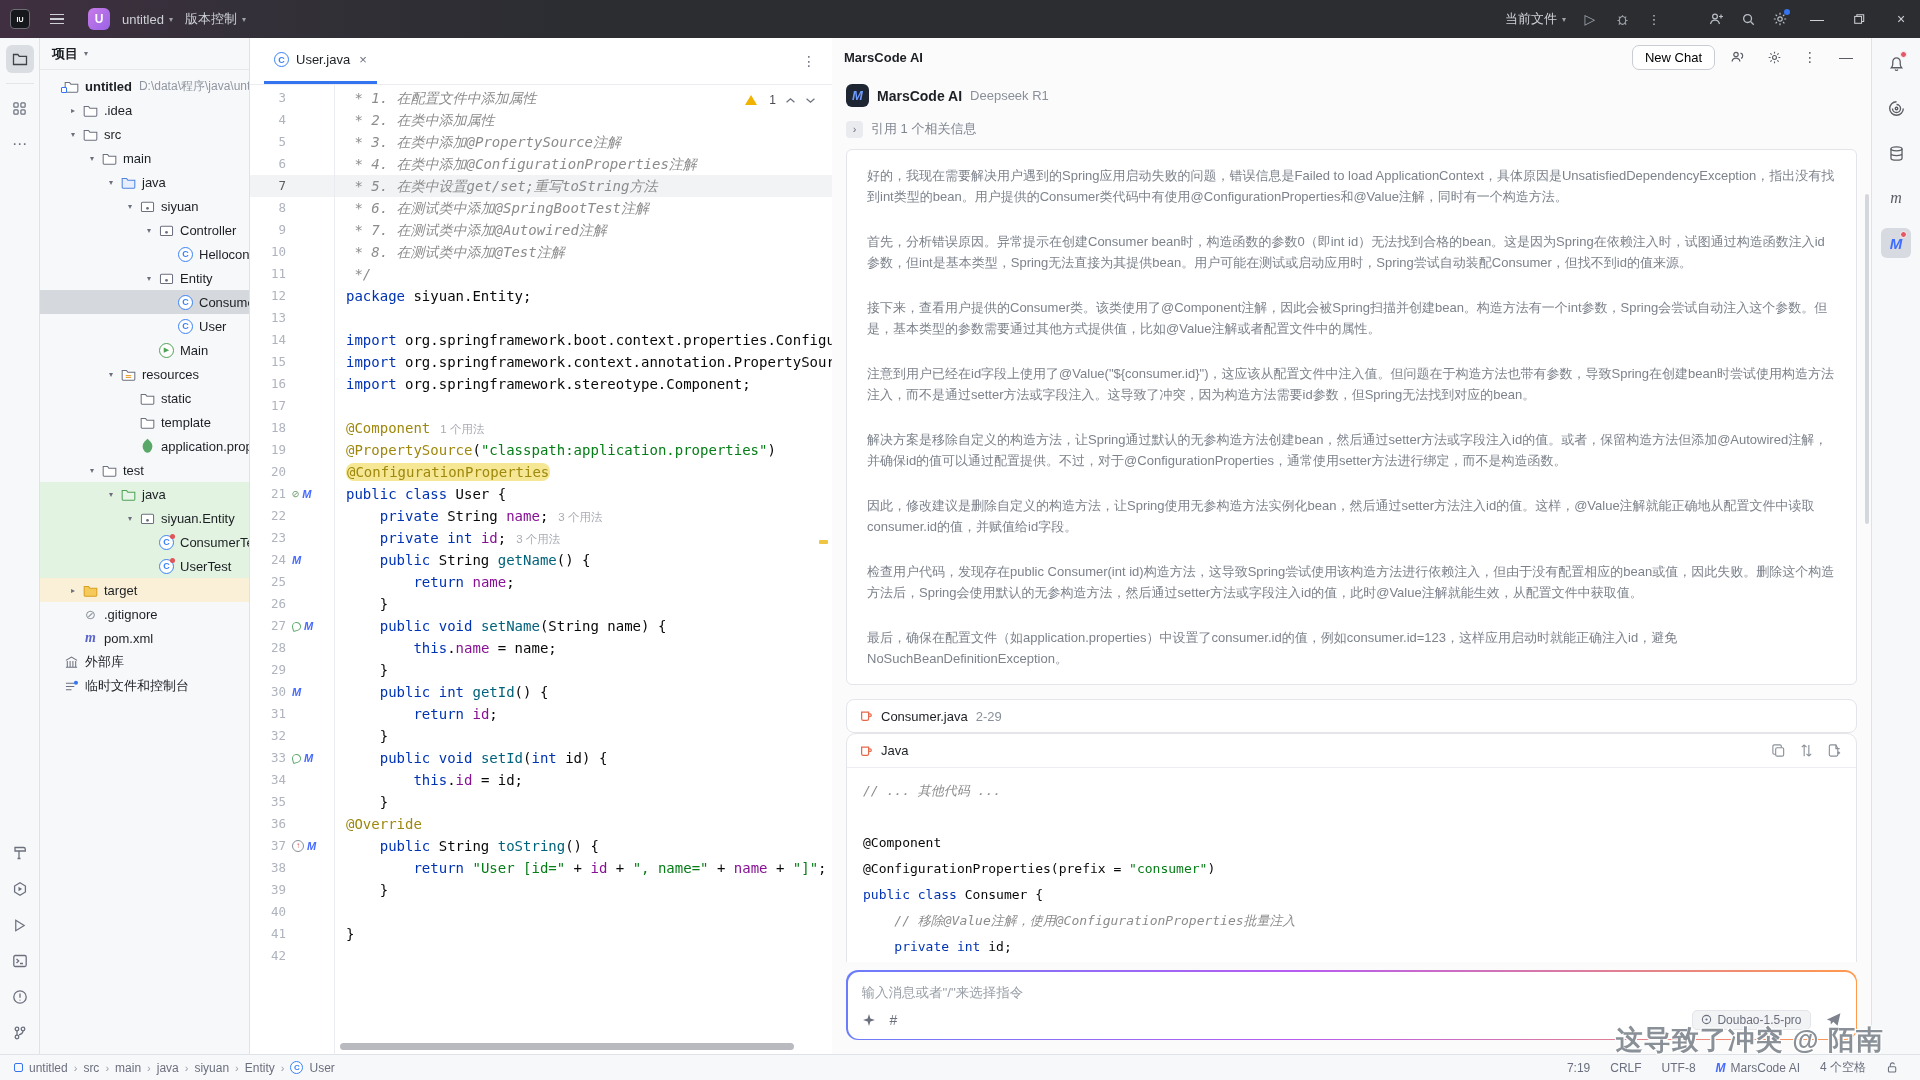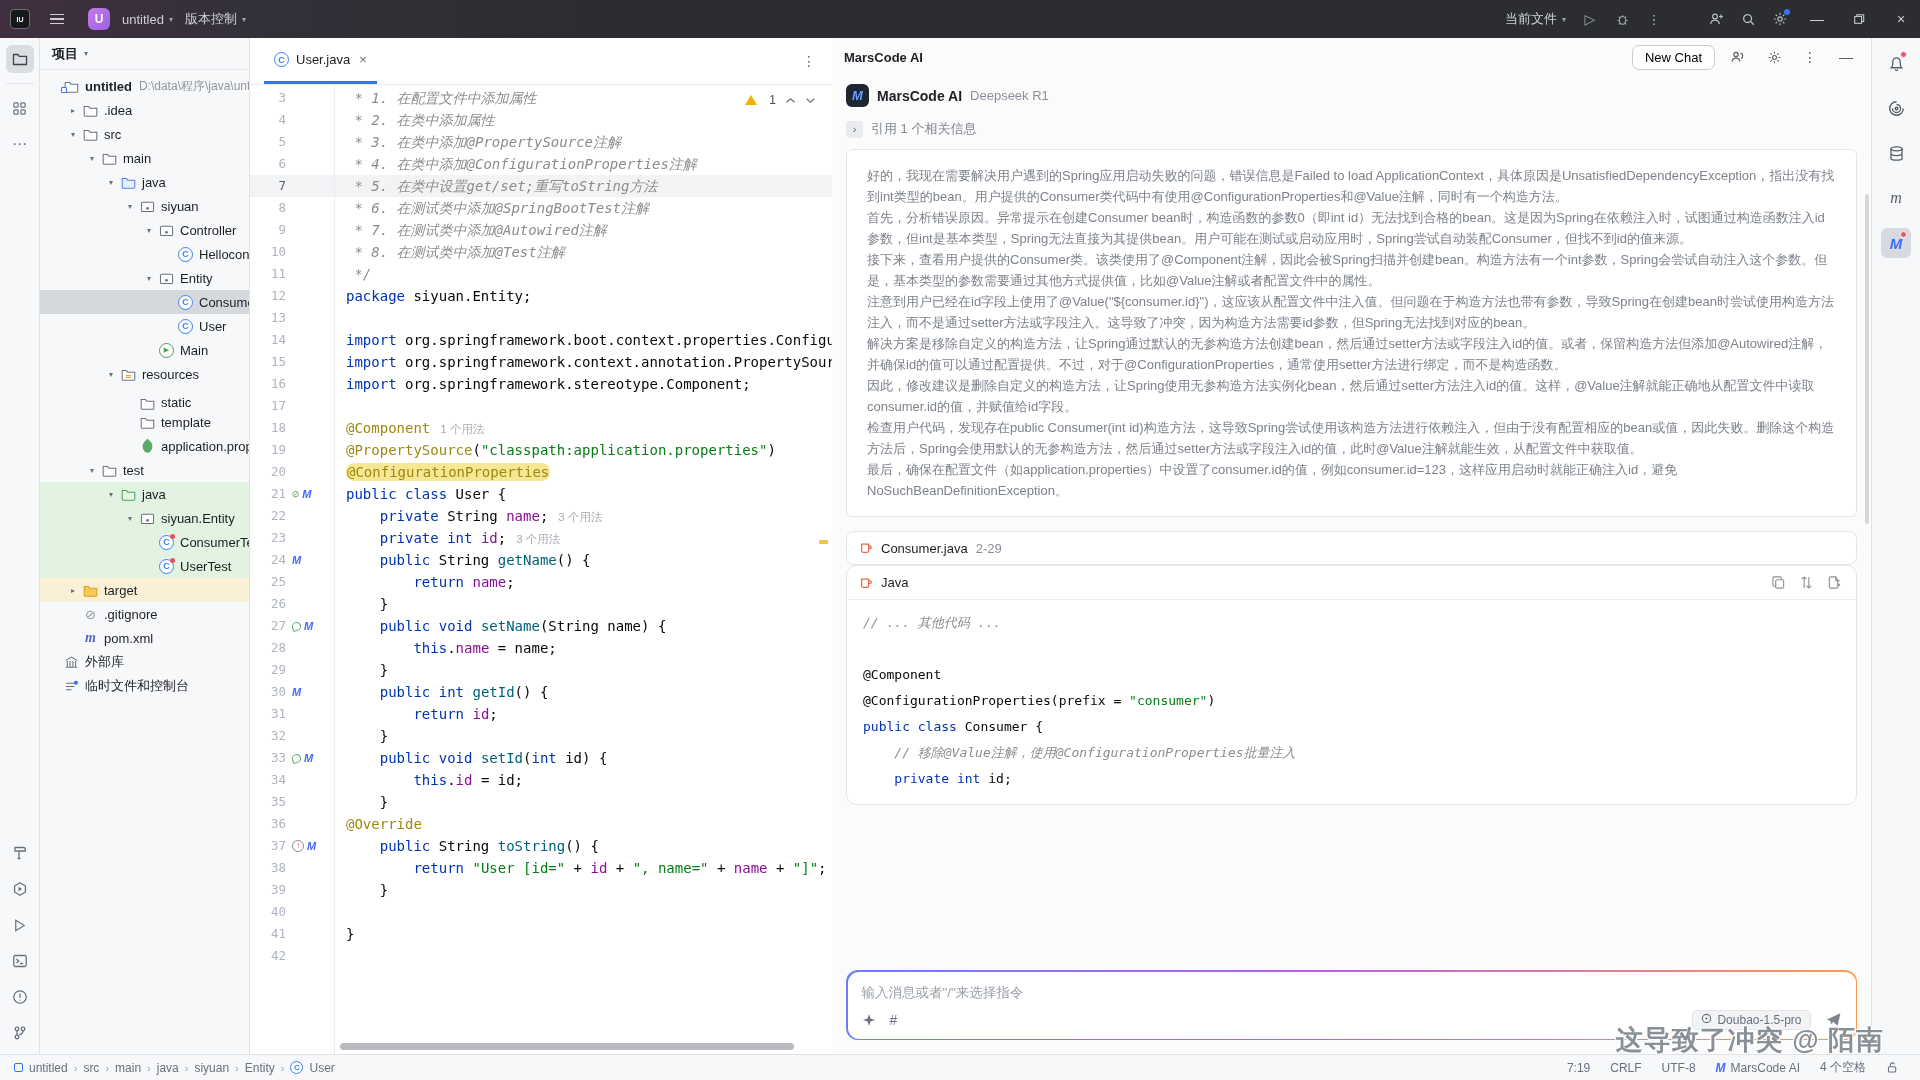--- a/index.html
+++ b/index.html
@@ -86,40 +86,40 @@
 .newchat{border:1px solid #c9ccd2;background:#fff;border-radius:7px;padding:4px 12px;font-size:13px}
 .ch-ic{width:26px;height:26px;display:flex;align-items:center;justify-content:center;color:#5a5d63;border-radius:5px;font-size:14px}
 .chat-scroll{flex:1;overflow:hidden;padding:0 14px;position:relative}
 .msg-head{display:flex;align-items:center;gap:8px;margin-top:8px}
 .mc-logo{width:23px;height:23px;border-radius:6px;background:#1f2633;color:#6f9bff;font-weight:bold;font-style:italic;font-size:13px;display:flex;align-items:center;justify-content:center}
 .sender{font-weight:bold;font-size:14px}
 .model{color:#8a9099;font-size:13px}
 .ref-row{margin:13px 0 11px;display:flex;align-items:center;gap:8px;color:#80868f;font-size:13px}
 .ref-chev{width:17px;height:17px;border-radius:4px;background:#e9ebee;display:flex;align-items:center;justify-content:center;font-size:11px;color:#6c707e}
 .think-card{background:#fff;border:1px solid #e3e5e9;border-radius:6px;padding:15px 20px;color:#7d828b;font-size:13px;line-height:21px}
-.think-card p+p{margin-top:0}
+.think-card p+p{margin-top:24px}
 .file-chip{margin-top:14px;background:#fff;border:1px solid #e3e5e9;border-radius:8px;height:34px;display:flex;align-items:center;gap:8px;padding:0 12px;font-size:13px}
 .file-range{color:#8a9099}
 .answer{margin:13px 2px 11px;font-size:14px;color:#1c1f23}
 .code-card{background:#fff;border:1px solid #e3e5e9;border-radius:10px;overflow:hidden}
 .code-card-head{height:34px;display:flex;align-items:center;gap:8px;padding:0 12px;border-bottom:1px solid #eceef1;font-size:13px}
 .code-card-head .sp{flex:1}
 .cc-ic{width:20px;height:20px;display:flex;align-items:center;justify-content:center;color:#8a9099}
 .chat-code{padding:10px 16px 12px;font-family:"DejaVu Sans Mono","Liberation Mono",monospace;font-size:13px;line-height:26px}
 .chat-code .ccl{white-space:pre;height:26px}
 .chat-sb{position:absolute;right:2px;top:118px;width:4px;height:330px;border-radius:2px;background:#d4d7dc}
 .java-cup{display:inline-flex}
 .chat-input-wrap{flex:0 0 auto;margin:8px 14px 14px;border-radius:12px;padding:1.5px;background:linear-gradient(90deg,#6b7dfb,#b85cf0 45%,#ff9a4d)}
 .chat-input{background:#fff;border-radius:11px;padding:11px 14px 9px}
 .ci-field{width:100%;border:none;outline:none;font-size:13.5px;color:#333;font-family:"Liberation Sans",sans-serif;background:transparent}
 .ci-field::placeholder{color:#9aa0a8}
 .ci-row{display:flex;align-items:center;gap:14px;margin-top:9px}
 .ci-ic{color:#6c707e;font-size:14px;display:flex;align-items:center}
 .ci-row .sp{flex:1}
-.model-chip{display:flex;gap:5px;background:#f2f3f5;border:1px solid #e3e5e8;border-radius:5px;padding:2px 8px;font-size:12px;color:#6c707e}
+.model-chip{display:flex;align-items:center;gap:5px;background:#f2f3f5;border:1px solid #e3e5e8;border-radius:5px;padding:2px 8px;font-size:12px;color:#6c707e}
 .send-ic{display:flex;align-items:center;color:#7d828c}
 
 
 .rightrail{flex:0 0 48px;background:#f7f8fa;display:flex;flex-direction:column;align-items:center;padding-top:10px;gap:15px}
 .rr-ic{width:30px;height:30px;display:flex;align-items:center;justify-content:center;color:#5a5d63;border-radius:6px;position:relative;font-size:16px}
 .rr-ic.sel{background:#d7dae0}
 .rr-m{font-weight:bold;font-style:italic;color:#3f6dff;font-size:15px;font-family:"Liberation Sans",sans-serif}
 .rr-mvn{font-family:"Liberation Serif",serif;font-style:italic;color:#5a5d63;font-size:16px}
 .dot-red{position:absolute;top:3px;right:4px;width:7px;height:7px;border-radius:50%;background:#e55765;border:1px solid #f7f8fa}
 
@@ -373,21 +373,21 @@
           <div class="tree-row" style="padding-left: 63px;">
             <span class="tchev">▾</span>
             <span class="ticon">
               <svg width="15" height="13" viewBox="0 0 16 14">
                 <path d="M1.2 2.6h4.6l1.5 1.9h7.5v7.7a.9.9 0 0 1-.9.9H2.1a.9.9 0 0 1-.9-.9z" fill="#fff" stroke="#6c707e" stroke-width="1.1"></path>
                 <path d="M5 8.2h6M5 10.2h6" stroke="#e8a33d" stroke-width="1.2"></path>
               </svg>
             </span>
             <span class="tlabel">resources</span>
           </div>
-          <div class="tree-row" style="padding-left: 82px; align-items: flex-end;">
+          <div class="tree-row" style="padding-left: 82px;">
             <span class="tchev"></span>
             <span class="ticon">
               <svg width="15" height="13" viewBox="0 0 16 14">
                 <path d="M1.2 2.6h4.6l1.5 1.9h7.5v7.7a.9.9 0 0 1-.9.9H2.1a.9.9 0 0 1-.9-.9z" fill="#fff" stroke="#6c707e" stroke-width="1.1"></path>
               </svg>
             </span>
             <span class="tlabel">static</span>
           </div>
           <div class="tree-row" style="padding-left: 82px;">
             <span class="tchev"></span>

